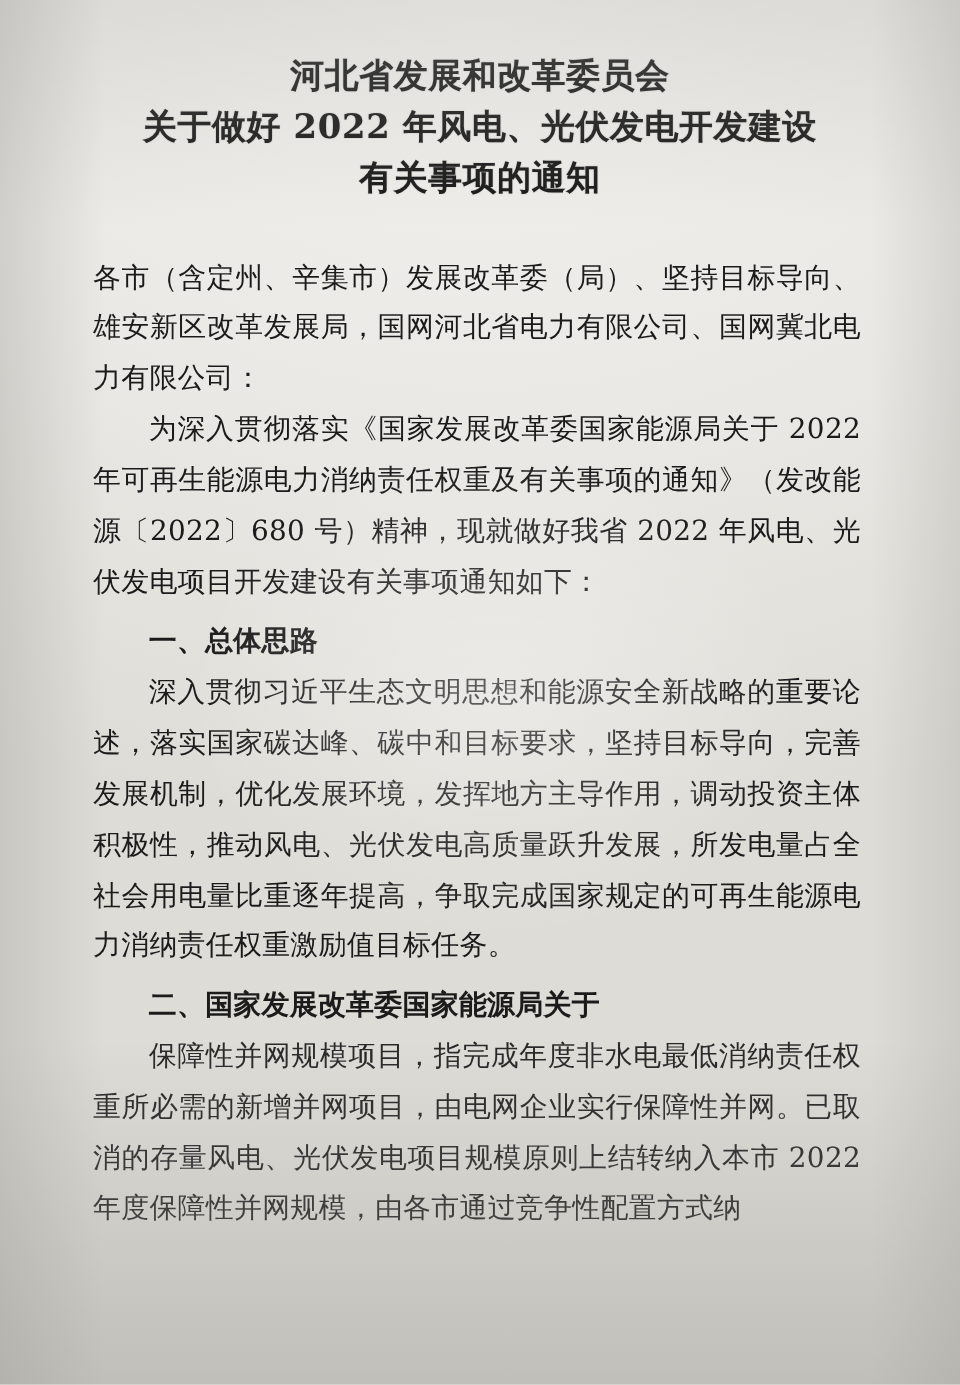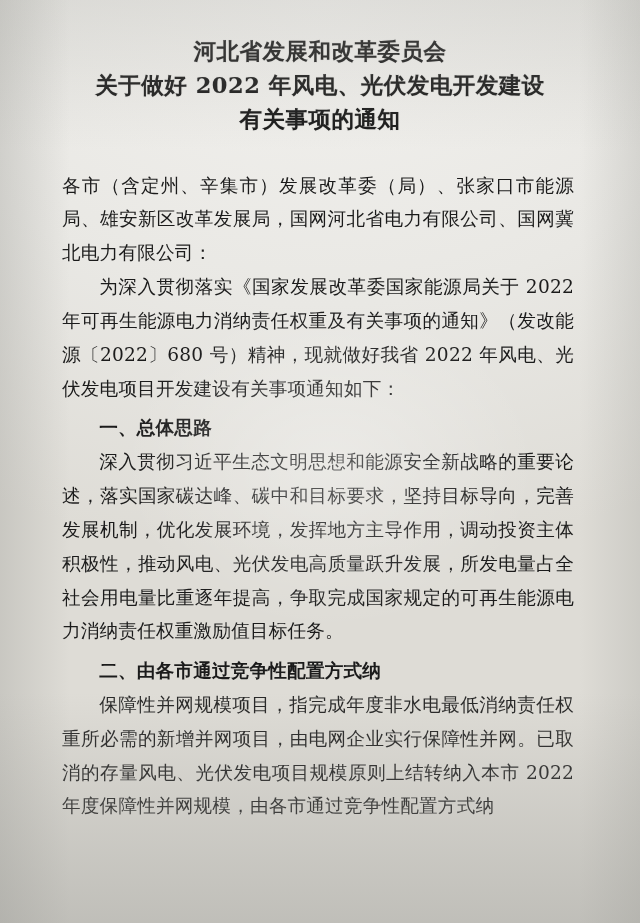--- a/index.html
+++ b/index.html
@@ -109,25 +109,25 @@
 
   <div class="content">
 
     <div class="doc-title">
       <span class="line1">河北省发展和改革委员会</span>
       <span class="line2">关于做好 2022 年风电、光伏发电开发建设</span>
       <span class="line3">有关事项的通知</span>
     </div>
 
     <div class="body-text">
-      <p class="para first-block">各市（含定州、辛集市）发展改革委（局）、张家口市能源局、雄安新区改革发展局，国网河北省电力有限公司、国网冀北电力有限公司：</p>
+      <p class="para first-block">各市（含定州、辛集市）发展改革委（局）、坚持目标导向、雄安新区改革发展局，国网河北省电力有限公司、国网冀北电力有限公司：</p>
       <p class="para indent">为深入贯彻落实《国家发展改革委国家能源局关于 2022 年可再生能源电力消纳责任权重及有关事项的通知》（发改能源〔2022〕680 号）精神，现就做好我省 2022 年风电、光伏发电项目开发建设有关事项通知如下：</p>
       <p class="para heading heading-gap">一、总体思路</p>
       <p class="para indent">深入贯彻习近平生态文明思想和能源安全新战略的重要论述，落实国家碳达峰、碳中和目标要求，坚持目标导向，完善发展机制，优化发展环境，发挥地方主导作用，调动投资主体积极性，推动风电、光伏发电高质量跃升发展，所发电量占全社会用电量比重逐年提高，争取完成国家规定的可再生能源电力消纳责任权重激励值目标任务。</p>
-      <p class="para heading heading-gap">二、由各市通过竞争性配置方式纳</p>
+      <p class="para heading heading-gap">二、国家发展改革委国家能源局关于</p>
       <p class="para indent fade-last">保障性并网规模项目，指完成年度非水电最低消纳责任权重所必需的新增并网项目，由电网企业实行保障性并网。已取消的存量风电、光伏发电项目规模原则上结转纳入本市 2022 年度保障性并网规模，由各市通过竞争性配置方式纳</p>
     </div>
 
   </div>
 
   <div class="shade-top"></div>
   <div class="shade-left"></div>
   <div class="shade-right"></div>
   <div class="shade-bottom"></div>
   <div class="glare"></div>

